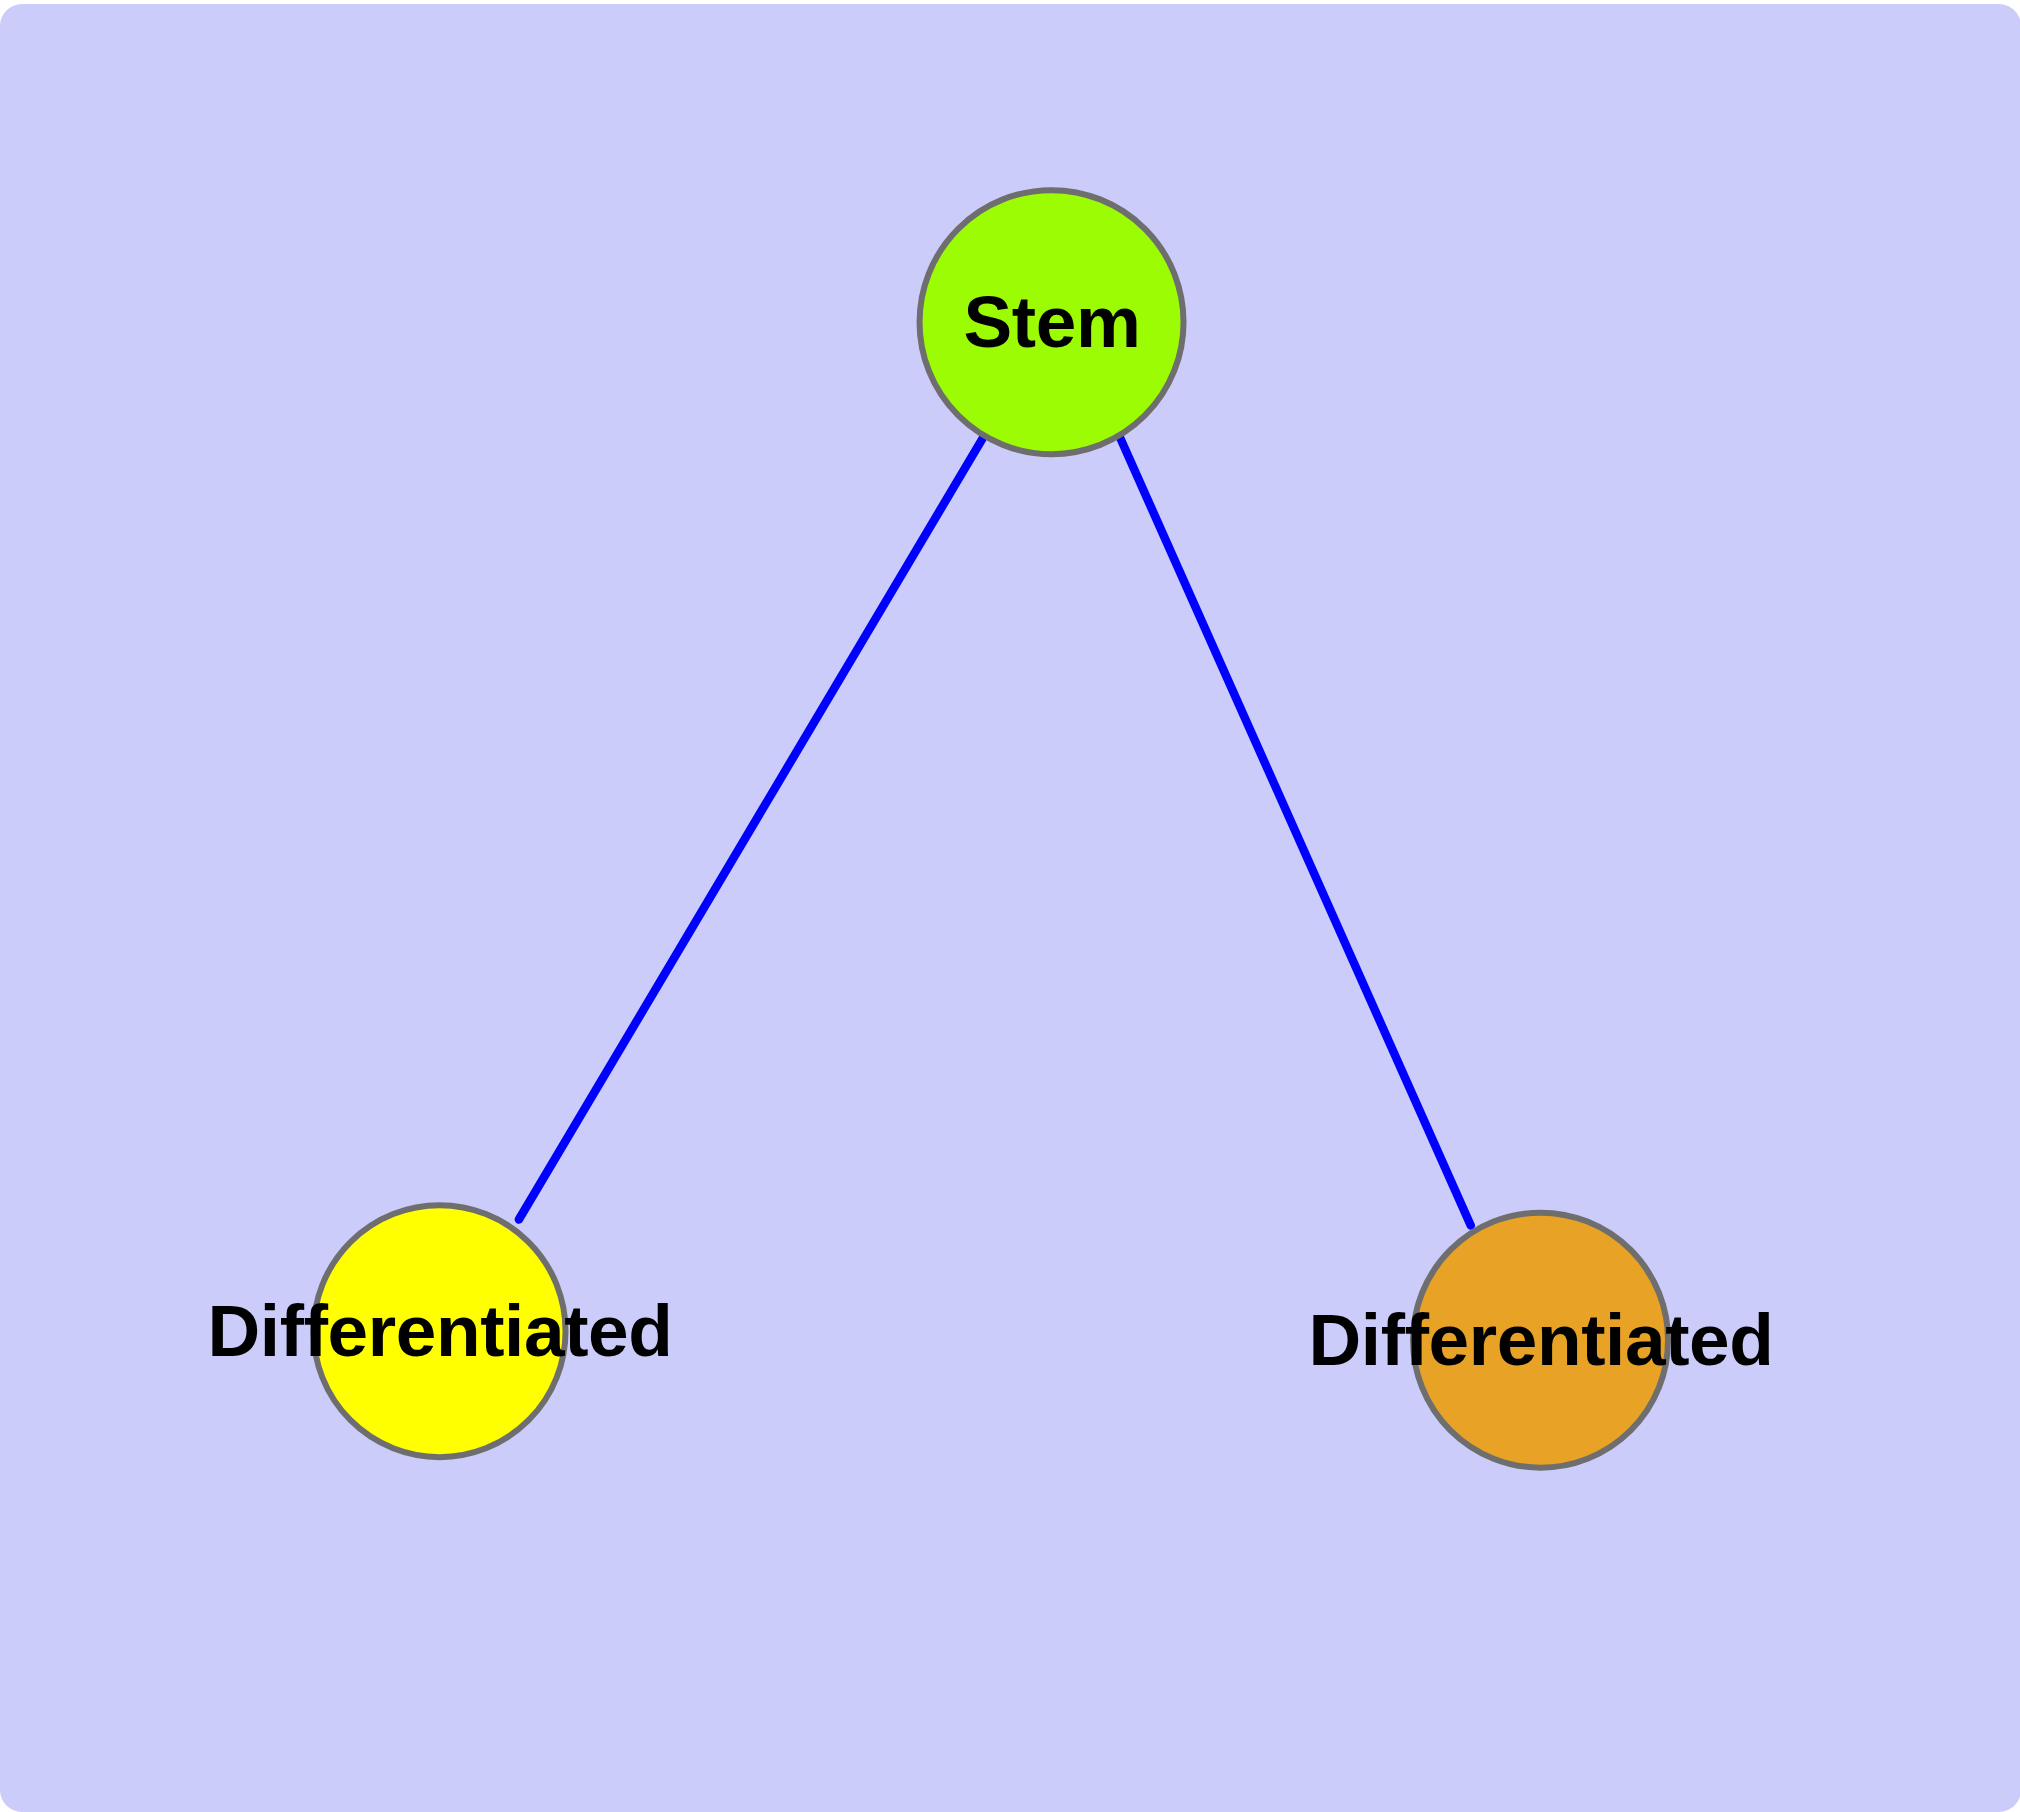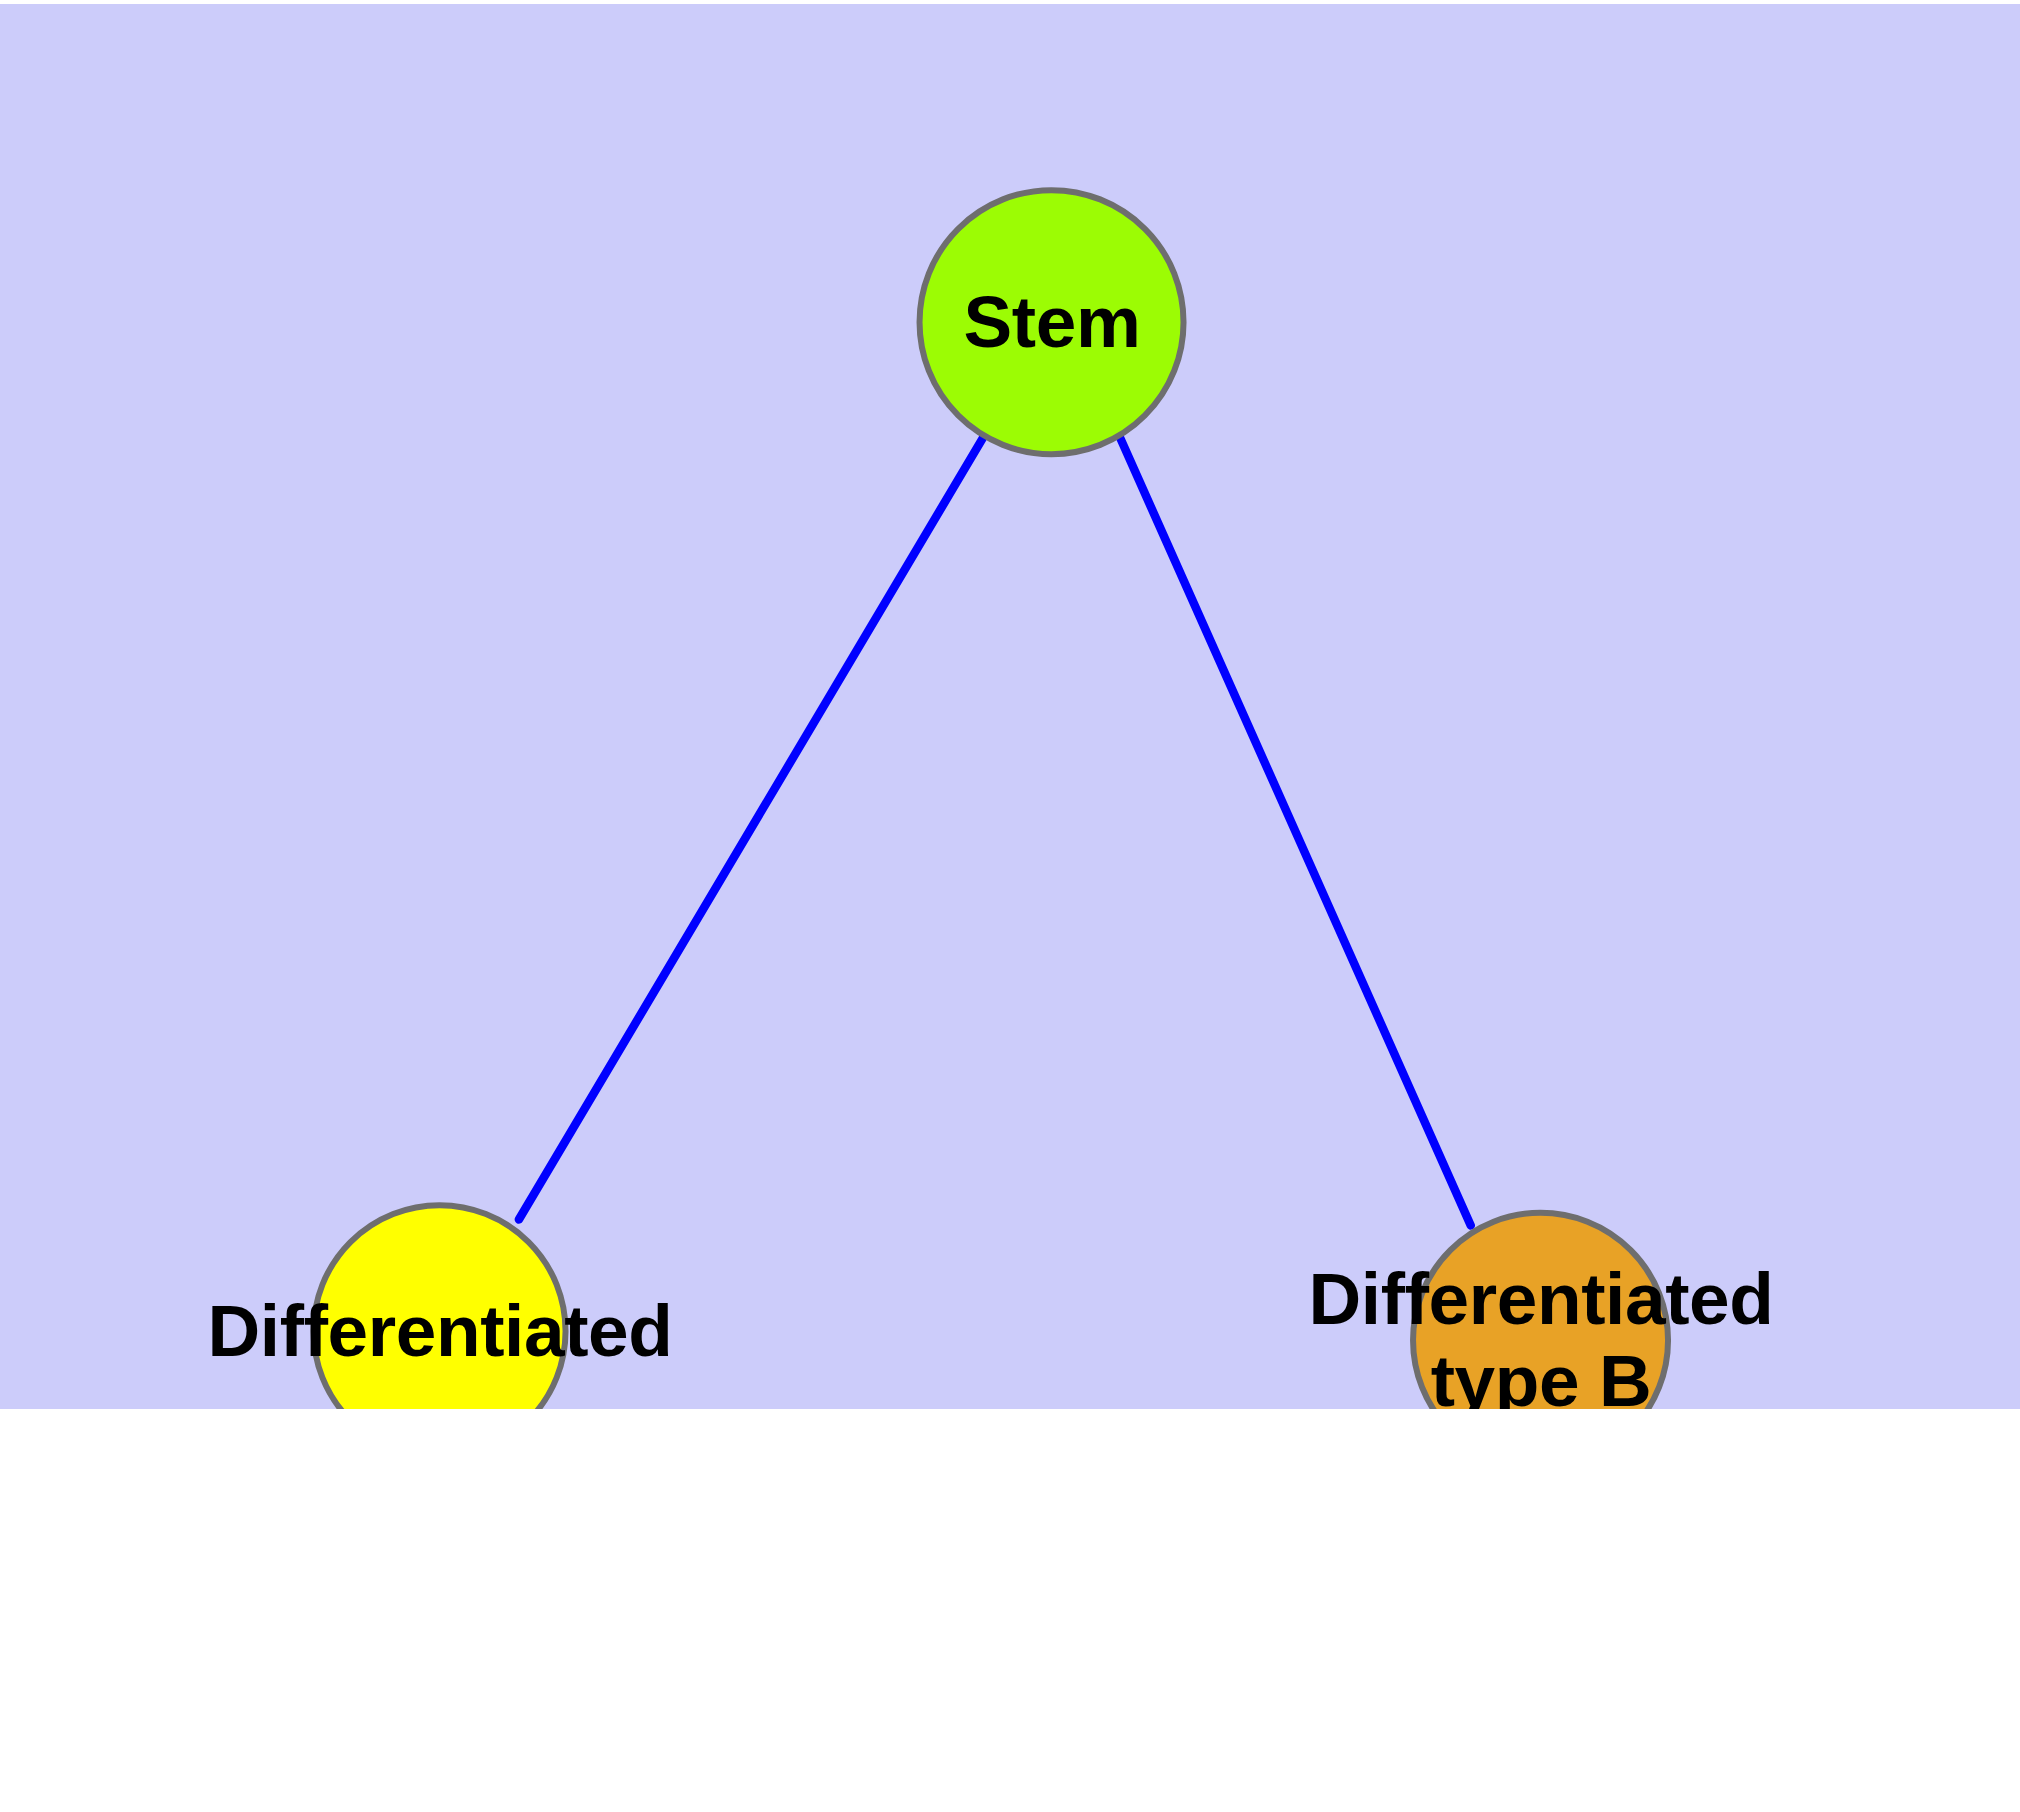--- a/index.html
+++ b/index.html
@@ -12,23 +12,24 @@
     height: 1812px;
     overflow: hidden;
     font-family: "Liberation Sans", sans-serif;
   }
 
   #graph-canvas {
     position: absolute;
     left: 0;
     top: 4.2px;
     width: 2021px;
-    height: 1405px;
+    height: 1808px;
     background: #ccccfa;
     overflow: hidden;
+    border-radius: 22px;
   }
 
   #graph-svg {
     position: absolute;
     left: 0;
     top: 0;
     width: 2021px;
     height: 1808px;
     display: block;
   }
@@ -109,18 +110,17 @@
     <div class="node-circle" style="background: rgb(255, 255, 0); border-color: rgb(110, 110, 110);"></div>
     <div class="node-label">
       <span class="label-line">Differentiated</span>
     </div>
   </div>
 
   <div class="node-group" id="node-diff-b" style="left: 1541px; top: 1336px;">
     <div class="node-circle" style="background: rgb(232, 162, 38); border-color: rgb(110, 110, 110);"></div>
     <div class="node-label">
       <span class="label-line">Differentiated</span>
-      <span class="label-line">type B</span>
     </div>
   </div>
 
 </div>
 
 
 </body></html>

